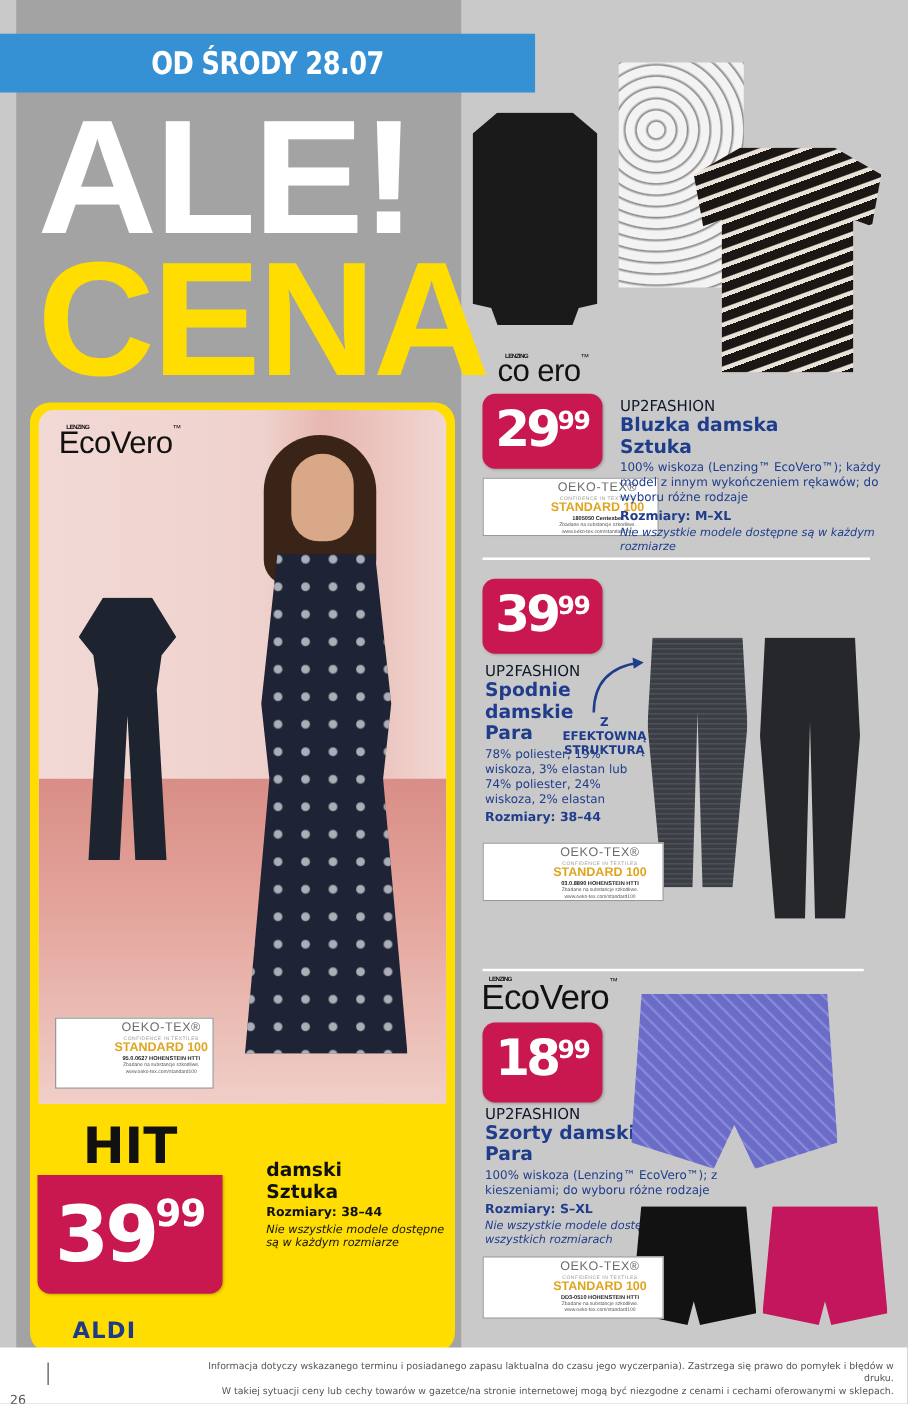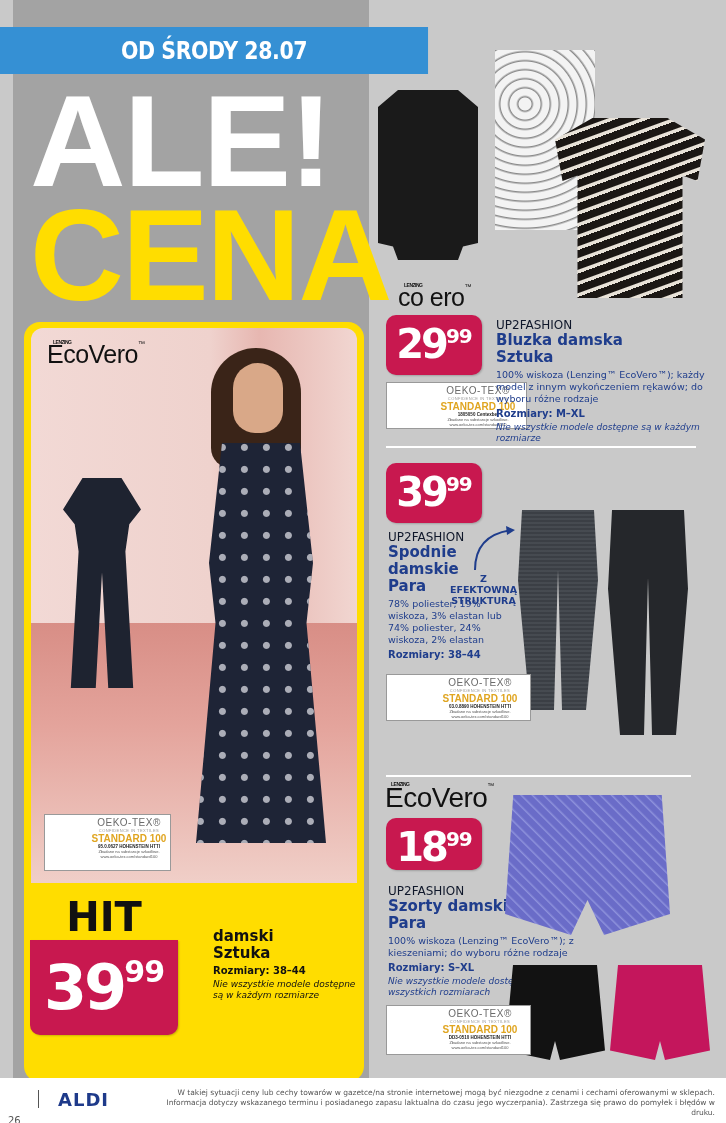--- a/index.html
+++ b/index.html
@@ -34,21 +34,21 @@
   .price .dec { letter-spacing:-1px; }
   .brand { color:#0f172a; font-family:"DejaVu Sans", sans-serif; font-size:12px; }
   .pname { color:#1f3d8c; font-family:"DejaVu Sans", sans-serif; font-size:15px; font-weight:bold; line-height:17px; }
   .desc { color:#1f3d8c; font-family:"DejaVu Sans", sans-serif; font-size:9.5px; line-height:12px; }
   .sizes { color:#1f3d8c; font-family:"DejaVu Sans", sans-serif; font-size:10px; font-weight:bold; margin-top:3px; }
   .note { color:#1f3d8c; font-family:"DejaVu Sans", sans-serif; font-size:9px; font-style:italic; line-height:11px; margin-top:3px; }
   .hit-text .pname, .hit-text .desc, .hit-text .sizes, .hit-text .note { color:#111; }
   .divider { height:2px; background:#fff; }
   .footer-num { left:8px; top:1095px; font-size:10px; color:#555; font-family:"DejaVu Sans", sans-serif;margin-top:20px; }
   .footer-bar { left:38px; top:1090px; width:1px; height:18px; background:#555; }
-  .aldi { left:58px; top:1089px; color:#1e3a8a; font-family:"DejaVu Sans", sans-serif; font-weight:900; font-size:18px; letter-spacing:1px; }
+  .aldi { left:58px; top:1054px; color:#1e3a8a; font-family:"DejaVu Sans", sans-serif; font-weight:900; font-size:18px; letter-spacing:1px; }
   .disclaimer { left:150px; top:1088px; width:565px; font-size:7.5px; color:#555; text-align:right; line-height:10px; font-family:"DejaVu Sans", sans-serif; }
   .garment { position:absolute; }
 </style>
 </head>
 <body>
 
 <div class="abs left-panel"></div>
 <div class="abs date-banner">OD ŚRODY 28.07</div>
 <div class="abs ale">ALE!</div>
 <div class="abs cena">CENA</div>
@@ -146,21 +146,21 @@
   <div class="t5">Zbadane na substancje szkodliwe.</div>
   <div class="t5">www.oeko-tex.com/standard100</div>
 </div>
 
 <div class="abs divider" style="left:386px;top:775px;width:305px;"></div>
 
 <div class="abs ecovero" style="left:385px;top:782px;font-size:28px;">
   <span class="lz">LENZING</span>
   <span>EcoVero</span><span class="tm">™</span>
 </div>
-<div class="abs price" style="left:386px;top:818px;width:96px;height:52px;">
+<div class="abs price" style="left:386px;top:818px;width:96px;height:64px;">
   <span class="int" style="font-size:40px;line-height:58px;">18</span>
   <span class="dec" style="font-size:20px;line-height:42px;">99</span>
 </div>
 <div class="abs" style="left:388px;top:884px;width:200px;">
   <div class="brand">UP2FASHION</div>
   <div class="pname">Szorty damskie</div>
   <div class="pname">Para</div>
   <div class="desc" style="margin-top:3px;">100% wiskoza (Lenzing™ EcoVero™); z kieszeniami; do wyboru różne rodzaje</div>
   <div class="sizes">Rozmiary: S–XL</div>
   <div class="note">Nie wszystkie modele dostępne są we wszystkich rozmiarach</div>
@@ -175,15 +175,15 @@
   <div class="t4">DD3-0510 HOHENSTEIN HTTI</div>
   <div class="t5">Zbadane na substancje szkodliwe.</div>
   <div class="t5">www.oeko-tex.com/standard100</div>
 </div>
 
 <div class="abs" style="left:0;top:1078px;width:726px;height:45px;background:#fff;"></div>
 <div class="abs footer-num">26</div>
 <div class="abs footer-bar"></div>
 <div class="abs aldi">ALDI</div>
 <div class="abs disclaimer">
+  <div>Informacja dotyczy wskazanego terminu i posiadanego zapasu laktualna do czasu jego wyczerpania). Zastrzega się prawo do pomyłek i błędów w druku.</div>
   <div>W takiej sytuacji ceny lub cechy towarów w gazetce/na stronie internetowej mogą być niezgodne z cenami i cechami oferowanymi w sklepach.</div>
-  <div>Informacja dotyczy wskazanego terminu i posiadanego zapasu laktualna do czasu jego wyczerpania). Zastrzega się prawo do pomyłek i błędów w druku.</div>
 </div>
 
 </body></html>

